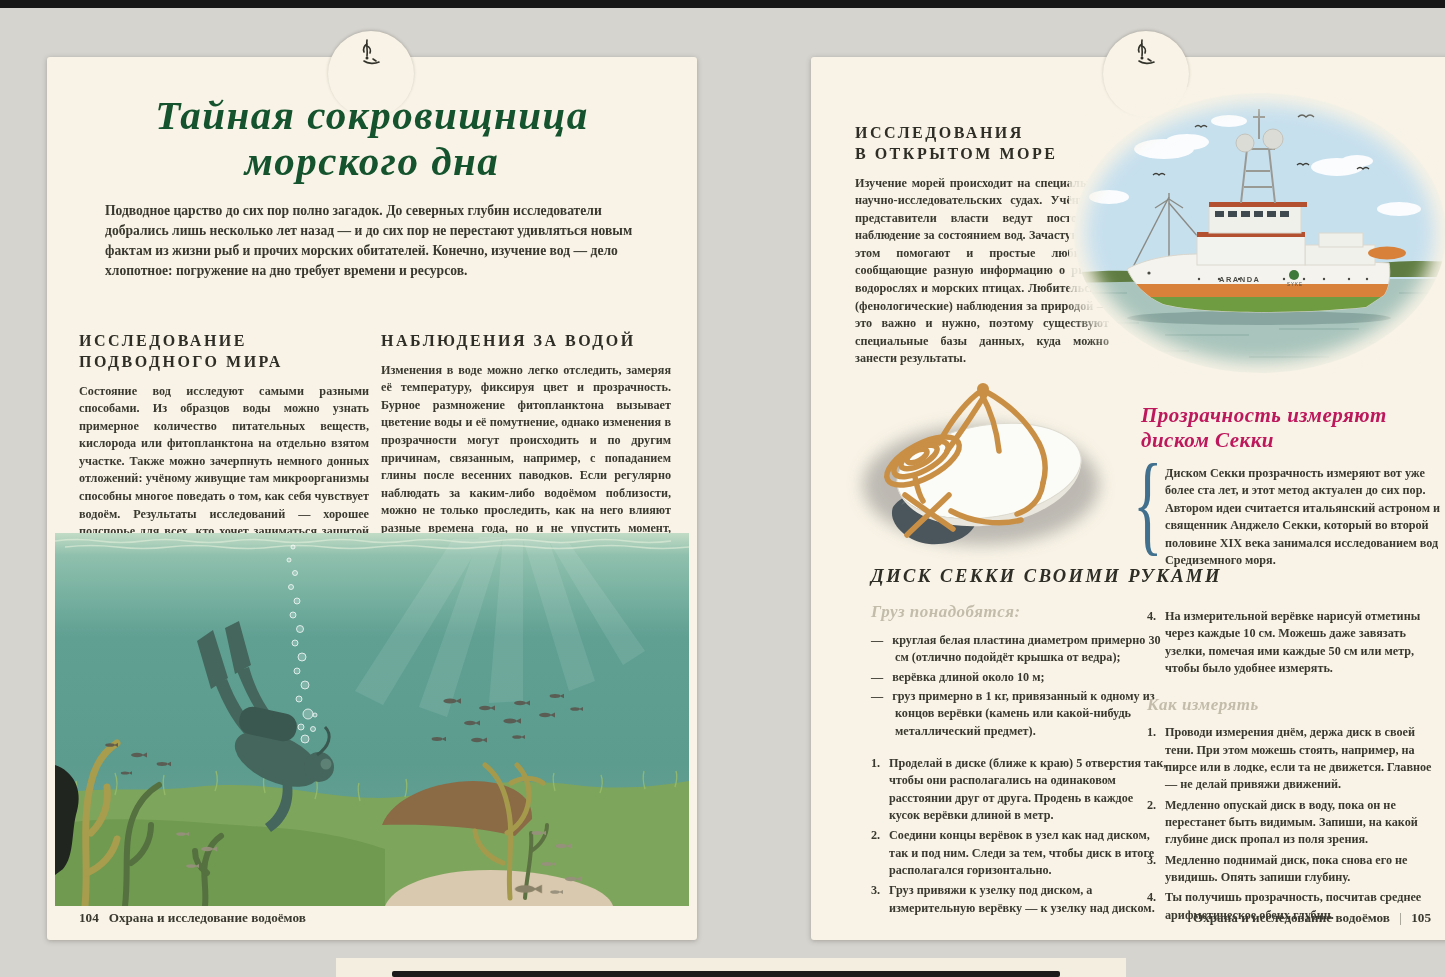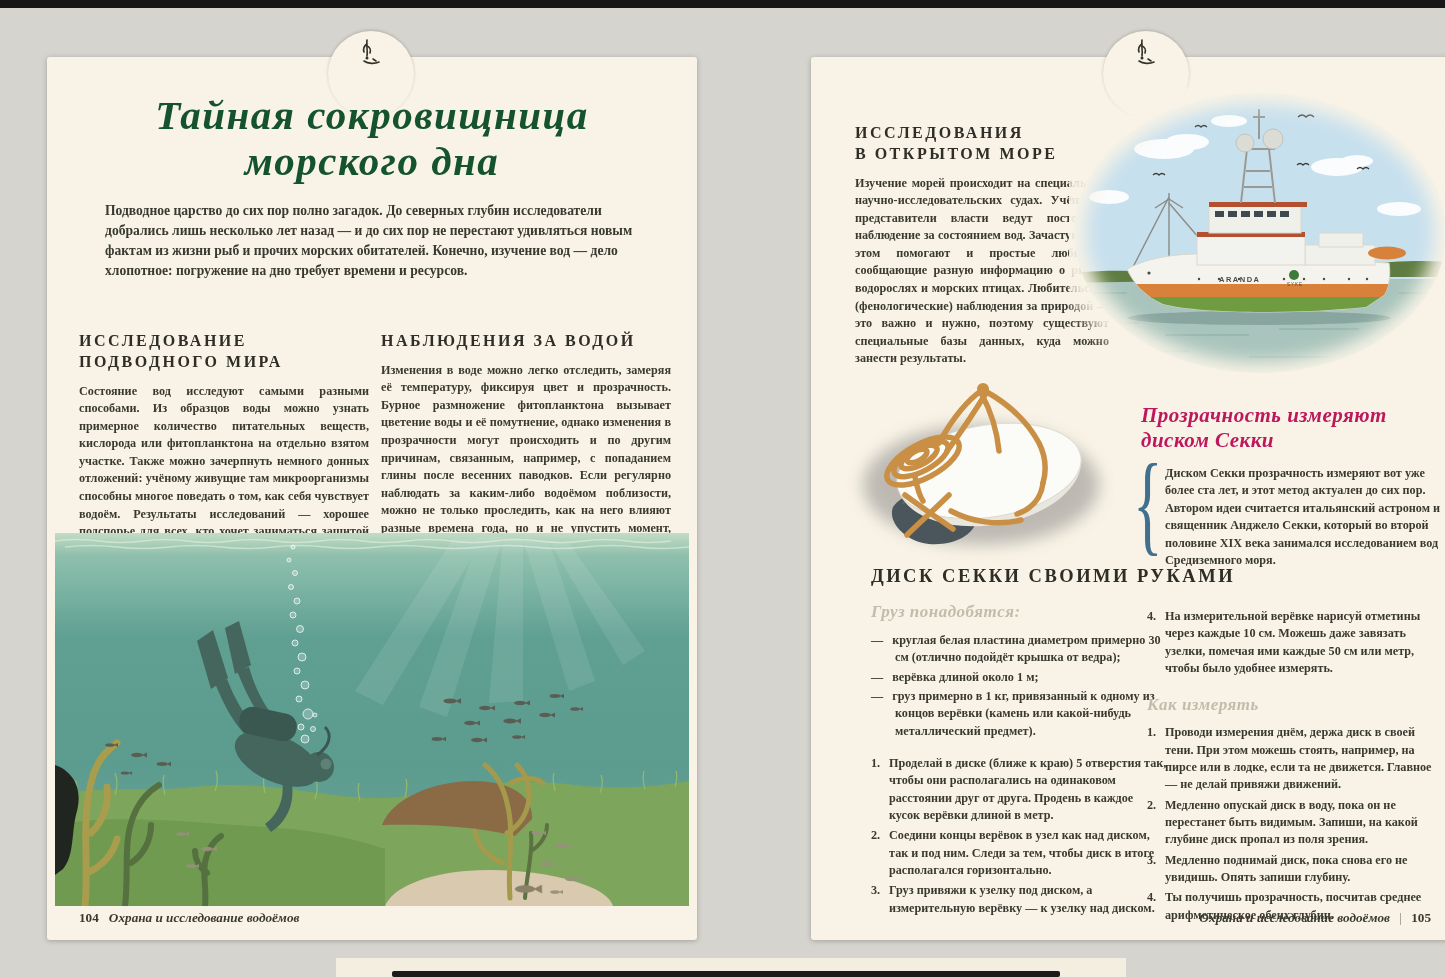--- a/index.html
+++ b/index.html
@@ -42,42 +42,42 @@
   .colhead{
     margin:0 0 10px;font-size:16px;font-weight:bold;letter-spacing:2.5px;
     line-height:1.3;color:#2e2d26;
   }
   .colbody{margin:0;font-size:12.2px;line-height:1.44;text-align:justify;font-weight:bold;color:#3a3930;}
   .scene{position:absolute;left:8px;top:476px;width:634px;height:373px;}
   .footer{position:absolute;bottom:14px;font-size:13.2px;color:#3a3930;}
   #left-page .footer{left:32px;}
   #right-page .footer{right:30px;text-align:right;}
   .footer .num{font-weight:bold;}
-  .footer .ftitle{font-style:italic;font-weight:bold;text-align:center;}
+  .footer .ftitle{font-weight:bold;text-align:center;}
   .footer .sep{color:#8b887c;margin:0 6px;}
 
   
   .opensea{position:absolute;left:44px;top:66px;width:254px;}
   .opensea .colbody{margin-top:10px;}
   .ship-ill{position:absolute;left:258px;top:30px;width:382px;height:292px;}
   .secchi-ill{position:absolute;left:20px;top:302px;width:290px;height:212px;}
   .secchi-note{position:absolute;left:330px;top:346px;width:302px;}
   .script-h{
     margin:0 0 12px;font-style:italic;font-size:21px;line-height:1.18;
     color:#be185d;letter-spacing:.5px;font-weight:bold;
   }
   .note-wrap{position:relative;padding-left:24px;}
   .brace{
     position:absolute;left:-8px;top:-12px;
     font-size:112px;line-height:100px;color:#41708f;
     transform:scaleX(.55);transform-origin:left top;font-weight:normal;
   }
   .diy-head{
     position:absolute;left:60px;top:509px;
-    font-size:18.5px;font-weight:bold;letter-spacing:2.5px;color:#2e2d26;
+    font-size:18.5px;font-weight:bold;letter-spacing:2.5px;color:#2e2d26;font-style:italic;
   }
   .diy-left{position:absolute;left:60px;top:545px;width:296px;}
   .diy-right{position:absolute;left:336px;top:551px;width:292px;}
   .script-sub{margin:0 0 10px;font-style:italic;font-size:17px;color:#c3bcab;font-weight:bold;letter-spacing:.5px;}
   .need-item{font-size:12.2px;line-height:1.42;padding-left:24px;text-indent:-24px;margin-bottom:2px;font-weight:bold;color:#3a3930;}
   .need-item .dash{margin-right:9px;}
   .steps{margin-top:15px;}
   .step{display:flex;font-size:12.2px;line-height:1.42;margin-bottom:3px;font-weight:bold;color:#3a3930;}
   .step .num{flex:none;width:18px;}
   .diy-right .script-sub{margin:18px 0 9px;}
@@ -419,21 +419,21 @@
       <span class="brace">{</span>
       <p class="colbody" style="text-align:left">Диском Секки прозрачность измеряют вот уже более ста лет, и этот метод актуален до сих пор. Автором идеи считается итальянский астроном и священник Анджело Секки, который во второй половине XIX века занимался исследованием вод Средиземного моря.</p>
     </div>
   </div>
 
   <div class="diy-head">ДИСК СЕККИ СВОИМИ РУКАМИ</div>
 
   <div class="diy-left">
     <h5 class="script-sub">Груз понадобятся:</h5>
     <div class="need-item"><span class="dash">—</span><span>круглая белая пластина диаметром примерно 30 см (отлично подойдёт крышка от ведра);</span></div>
-    <div class="need-item"><span class="dash">—</span><span>верёвка длиной около 1 м;</span></div>
+    <div class="need-item"><span class="dash">—</span><span>верёвка длиной около 10 м;</span></div>
     <div class="need-item"><span class="dash">—</span><span>груз примерно в 1 кг, привязанный к одному из концов верёвки (камень или какой-нибудь металлический предмет).</span></div>
     <div class="steps">
       <div class="step">
           <span class="num">1.</span>
           <span>Проделай в диске (ближе к краю) 5 отверстия так, чтобы они располагались на одинаковом расстоянии друг от друга. Продень в каждое кусок верёвки длиной в метр.</span>
         </div>
       <div class="step">
           <span class="num">2.</span>
           <span>Соедини концы верёвок в узел как над диском, так и под ним. Следи за тем, чтобы диск в итоге располагался горизонтально.</span>
         </div>

